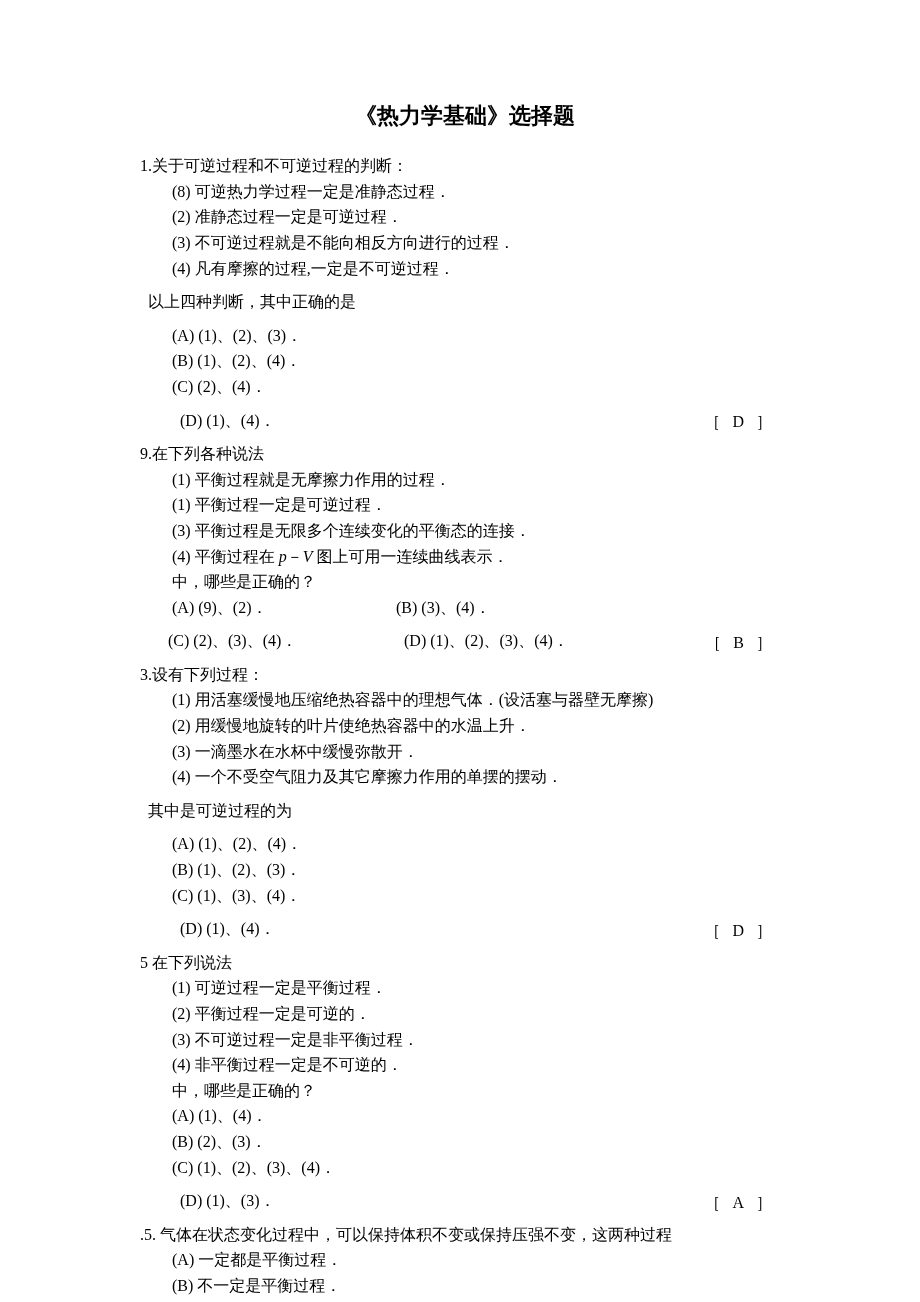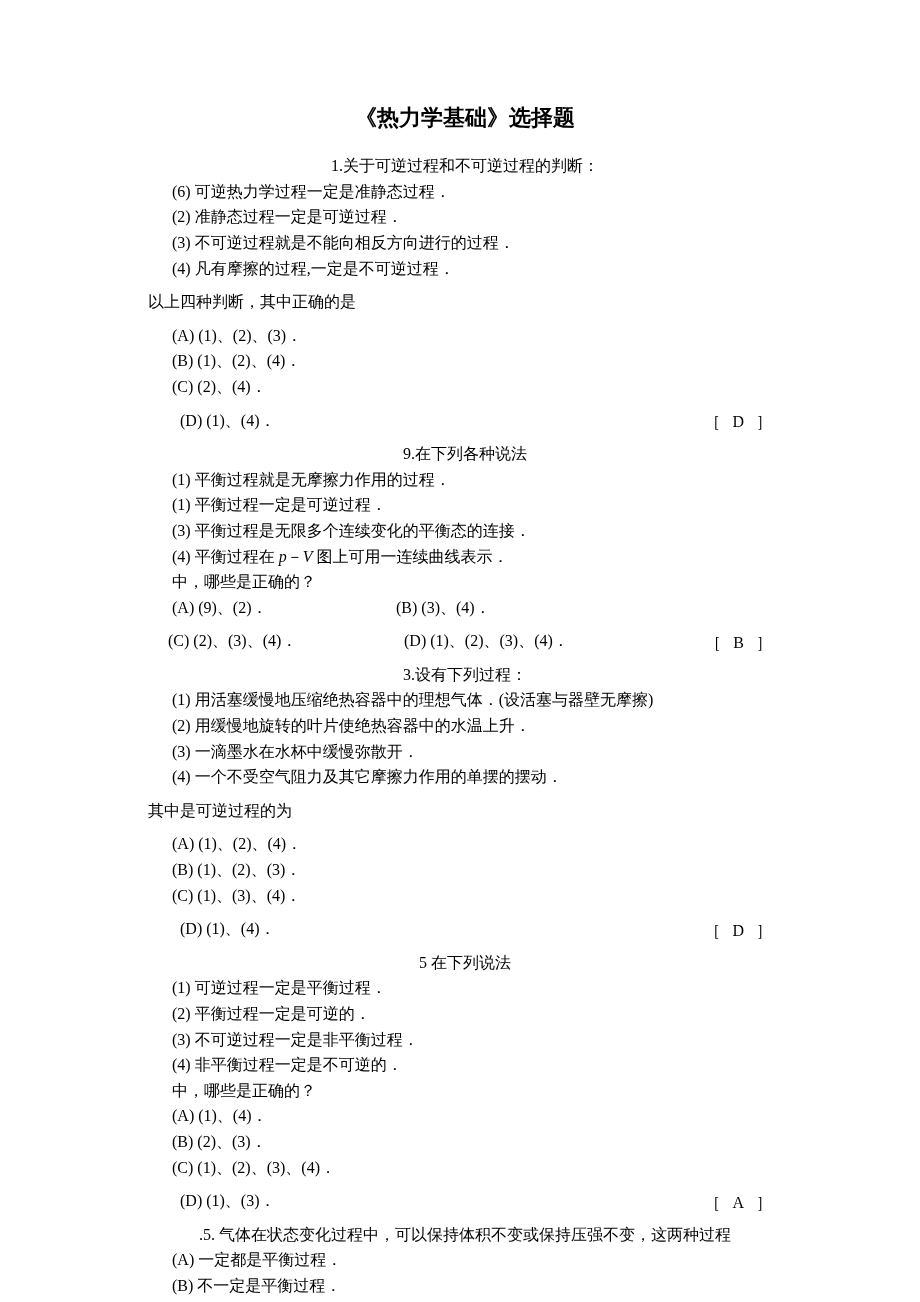--- a/index.html
+++ b/index.html
@@ -11,25 +11,24 @@
       padding: 100px 130px 60px 140px;
       color: #000;
       background: #fff;
       box-sizing: border-box;
     }
     .title {
       text-align: center;
       font-size: 22px;
       font-weight: bold;
       margin-bottom: 18px;
-      font-family: Liberation Sans, sans-serif;
+      font-family: Liberation Mono, monospace;
     }
     .q-stem {
       margin: 0;
-      text-align: center;
     }
     .q-item {
       margin: 0;
       padding-left: 32px;
     }
     .q-sub {
       margin: 8px;
     }
     .opt {
       margin: 0;
@@ -66,21 +65,21 @@
       font-style: italic;
       font-family: "Times New Roman", serif;
     }
   </style>
 </head>
 <body>
 
 <div class="title">《热力学基础》选择题</div>
 
 <p class="q-stem">1.关于可逆过程和不可逆过程的判断：</p>
-<p class="q-item">(6) 可逆热力学过程一定是准静态过程．</p>
+<p class="q-item">(8) 可逆热力学过程一定是准静态过程．</p>
 <p class="q-item">(2) 准静态过程一定是可逆过程．</p>
 <p class="q-item">(3) 不可逆过程就是不能向相反方向进行的过程．</p>
 <p class="q-item">(4) 凡有摩擦的过程,一定是不可逆过程．</p>
 <p class="q-sub">以上四种判断，其中正确的是</p>
 <p class="opt">(A)    (1)、(2)、(3)．</p>
 <p class="opt">(B)    (1)、(2)、(4)．</p>
 <p class="opt">(C)      (2)、(4)．</p>
 <p class="ans-row">
   <span>(D)     (1)、(4)．</span>
   <span class="ans-box">

